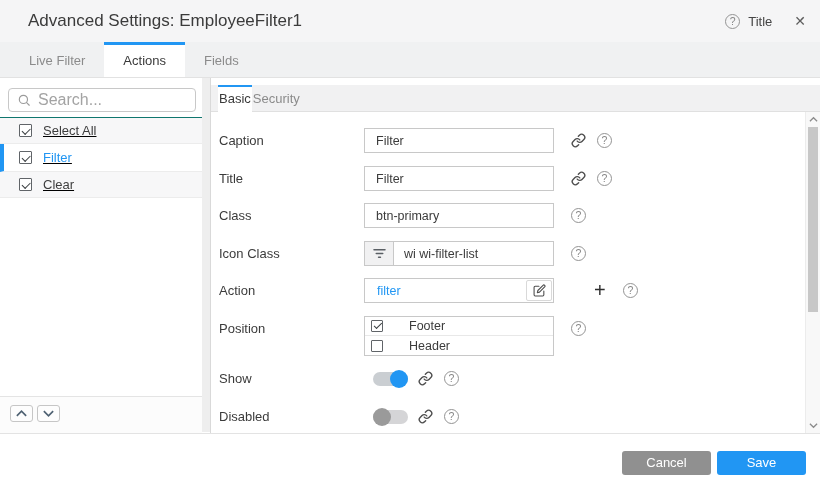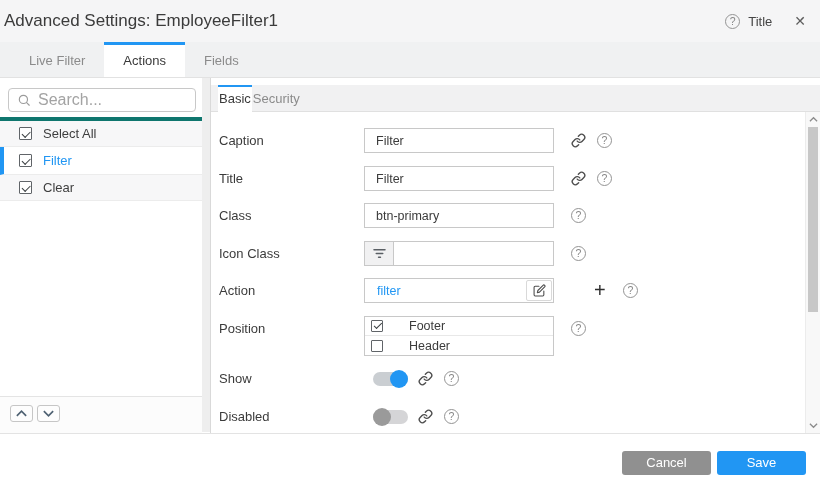--- a/index.html
+++ b/index.html
@@ -1,21 +1,21 @@
 <!DOCTYPE html>
 <html><head>
 <meta charset="utf-8">
 <style>
   * { margin:0; padding:0; box-sizing:border-box; }
   body { background:#fff; font-family:"Liberation Sans",sans-serif; }
   .stage { position:relative; width:820px; height:483px; background:#fff; overflow:hidden; }
 
   
   .dlg-header { position:absolute; left:0; top:0; width:820px; height:42px; background:#f5f5f6; }
-  .dlg-title  { position:absolute; left:4px; top:0; line-height:42px; font-size:17px; color:#3b3b3b;text-align:center; }
+  .dlg-title  { position:absolute; left:28px; top:0; line-height:42px; font-size:17px; color:#3b3b3b;text-align:center; }
   .hdr-right  { position:absolute; right:14px; top:0; height:42px; display:flex; align-items:center; }
   .helpc { display:inline-block; width:15px; height:15px; border:1px solid #949494; border-radius:50%;
            font-size:10.5px; line-height:13px; text-align:center; color:#868686; }
   .hdr-help-label { font-size:13px; color:#454545; margin-left:8px; }
   .close-x { font-size:14px; color:#5d5d5d; margin-left:22px; }
 
   
   .mtabs { position:absolute; left:0; top:42px; width:820px; height:36px; background:#f0f1f2;
            border-bottom:1px solid #e2e2e2; display:flex; padding-left:10px; }
   .mtab  { padding:0 19px; border-top:3px solid transparent; line-height:32px; font-size:13px; color:#8b8b8b; }
@@ -24,21 +24,21 @@
   
   .sidebar { position:absolute; left:0; top:78px; width:211px; height:355px; background:#fff;
              border-right:1px solid #d9d9d9; }
   .sb-gutter { position:absolute; left:202px; top:0; width:8px; height:354px; background:#eeeeee; }
   .sb-search { position:absolute; left:8px; top:10px; width:188px; height:24px; border:1px solid #c8c8c8;
                border-radius:4px; background:#fff; display:flex; align-items:center; }
   .sb-search .sicon { margin-left:8px; display:flex; }
   .sb-search input { border:0; outline:0; flex:1; min-width:0; font-size:16px; color:#444;
                      padding-left:7px; background:transparent; font-family:inherit; }
   .sb-search input::placeholder { color:#a3a3a3; }
-  .sb-list { position:absolute; left:0; top:39px; width:202px; border-top:4px solid #0f766e; }
+  .sb-list { position:absolute; left:0; top:39px; width:202px; border-top:1px solid #0f766e;text-decoration:underline; }
   .sb-item { position:relative; height:26px; display:flex; align-items:center;
              border-bottom:1px solid #ececec; background:#f7f7f8; }
   .sb-item.selected { height:28px; background:#fff; border-left:4px solid #2196f3; }
   .sb-item .cb { margin-left:19px; }
   .sb-item.selected .cb { margin-left:15px; }
   .sb-label { margin-left:11px; font-size:13px; color:#3e3e3e; }
   .sb-item.selected .sb-label { color:#2196f3; }
   .sb-foot { position:absolute; left:0; top:318px; width:202px; height:37px; background:#fcfcfc;
              border-top:1px solid #e4e4e4; }
   .sb-btn { position:absolute; top:8px; width:23px; height:17px; border:1px solid #c6c6c6; border-radius:3px;
@@ -212,20 +212,21 @@
       <div class="frow" style="top:129px">
         <span class="flabel">Icon Class</span>
         <div class="igroup">
           <span class="iaddon">
             <svg width="13" height="11" viewBox="0 0 14 12" fill="none" stroke="#5a5f64" stroke-width="1.7" stroke-linecap="round">
                 <line x1="1" y1="2" x2="13" y2="2"></line>
                 <line x1="3.5" y1="6" x2="10.5" y2="6"></line>
                 <line x1="6" y1="10" x2="8" y2="10"></line>
               </svg>
           </span>
+          <input value="wi wi-filter-list" style="">
         </div>
         <span class="helpc pos-a">?</span>
       </div>
 
       <div class="frow" style="top:166px">
         <span class="flabel">Action</span>
         <div class="agroup">
           <span class="avalue">filter</span>
           <span class="aedit">
             <svg width="13" height="13" viewBox="0 0 24 24" fill="none" stroke="#4d4d4d" stroke-width="2" stroke-linecap="round" stroke-linejoin="round">

